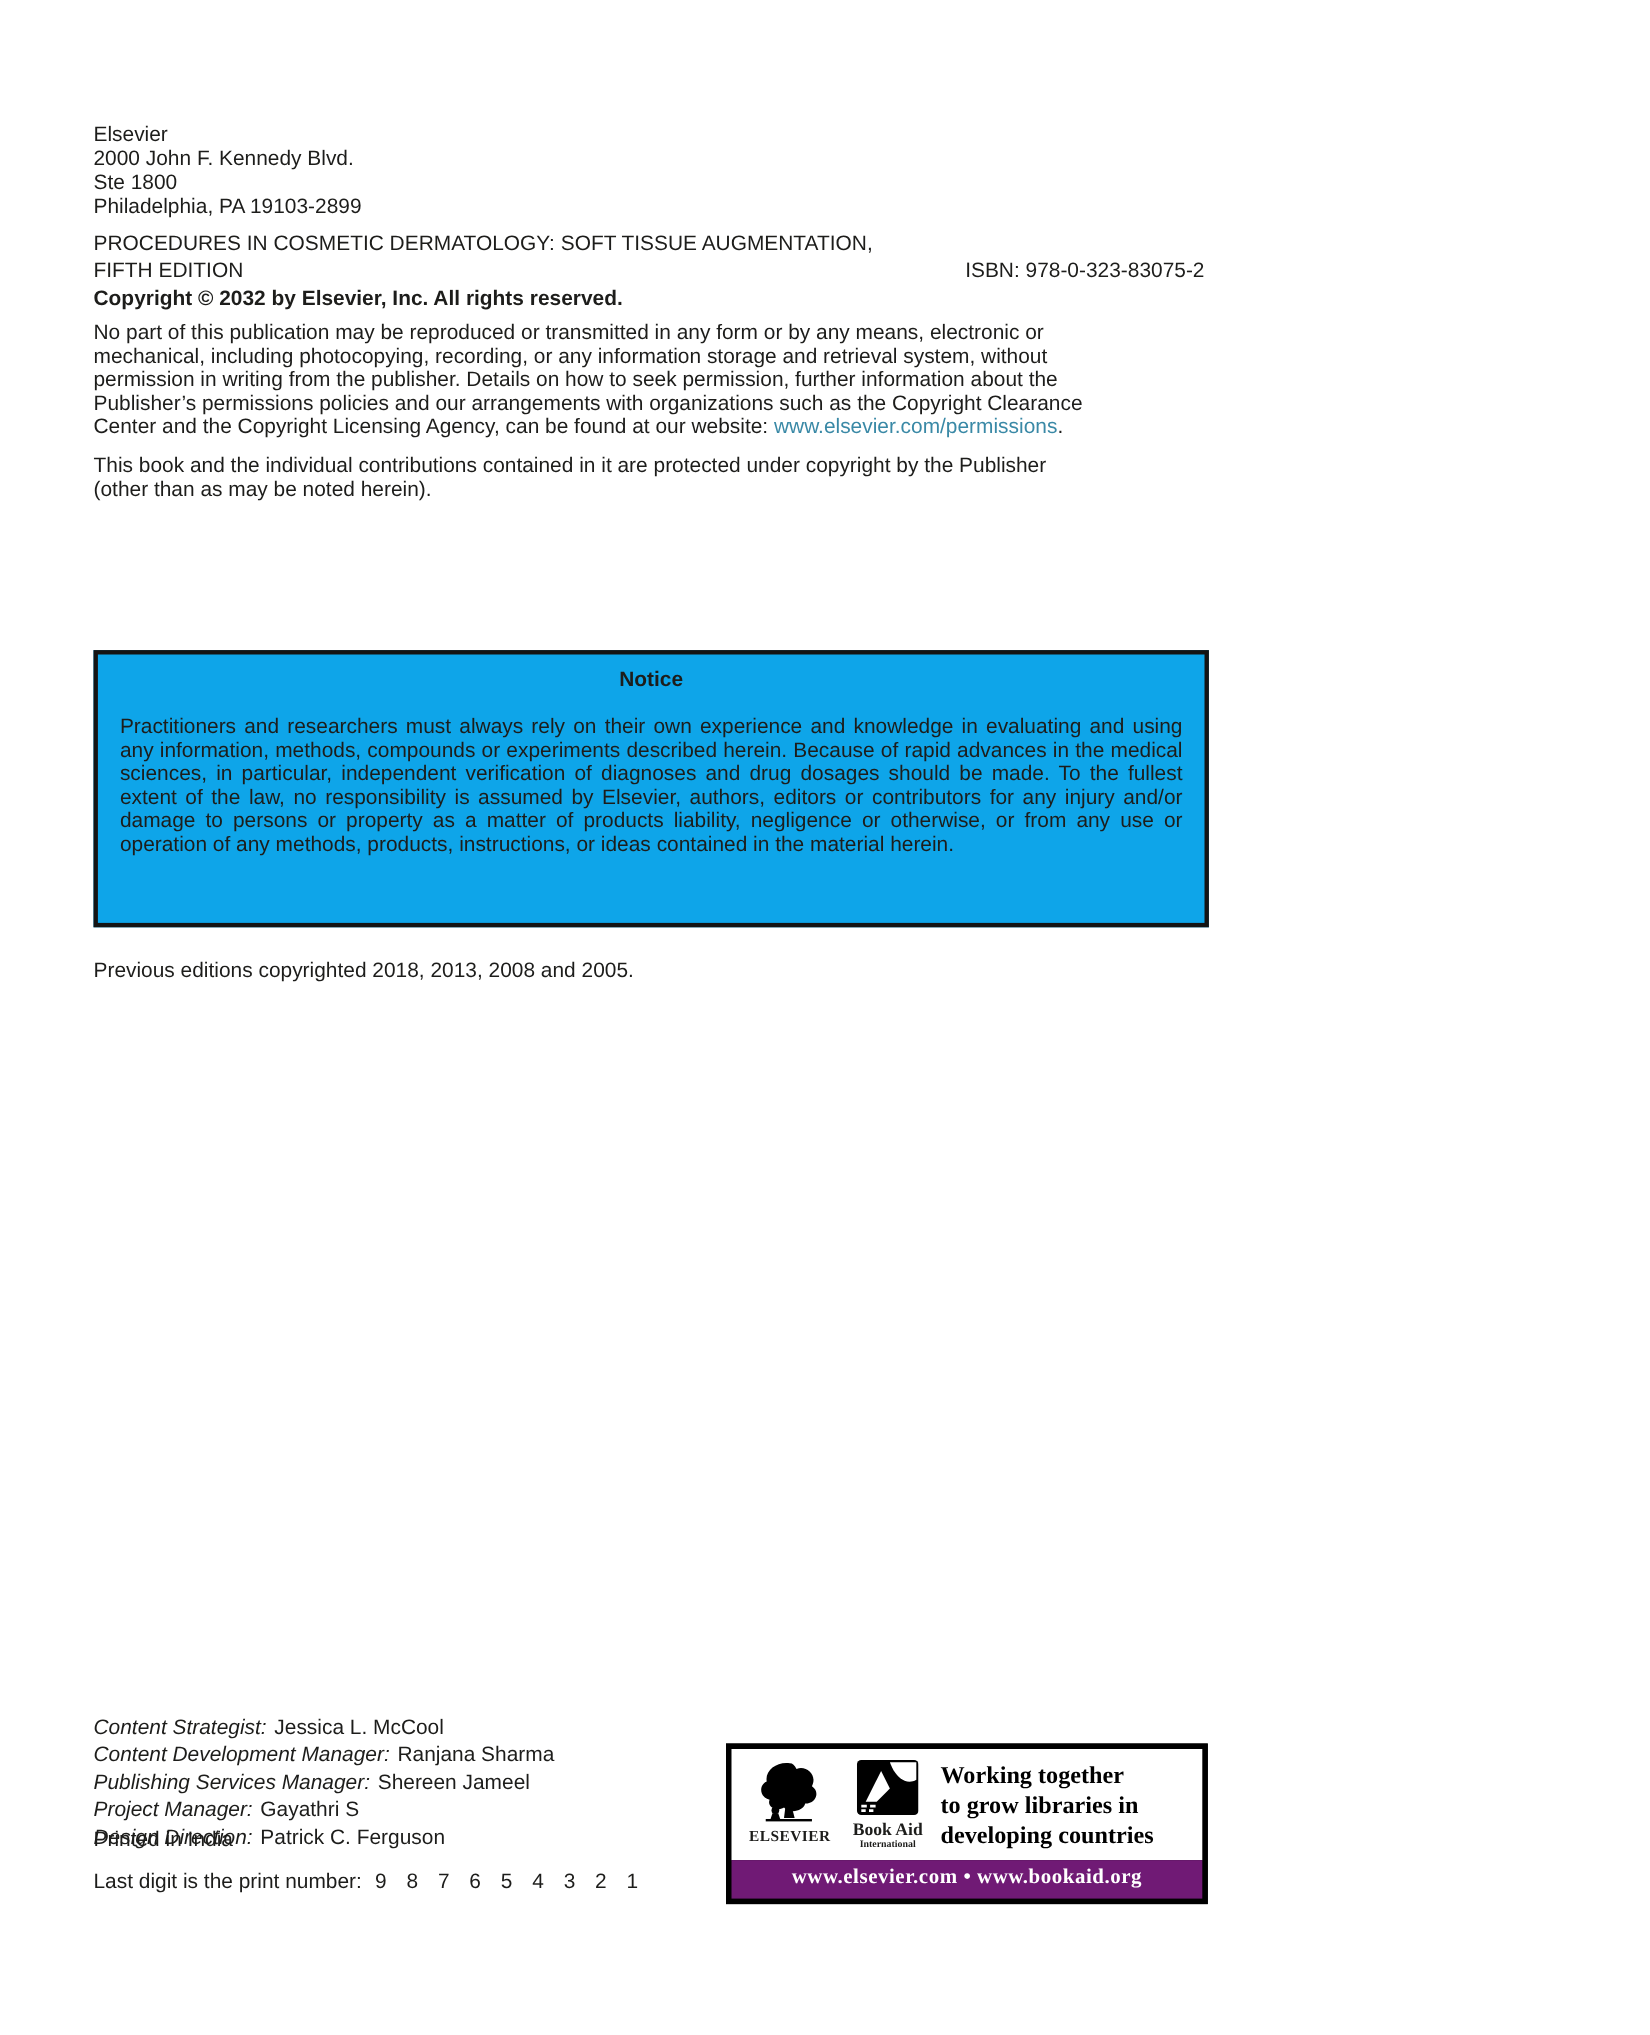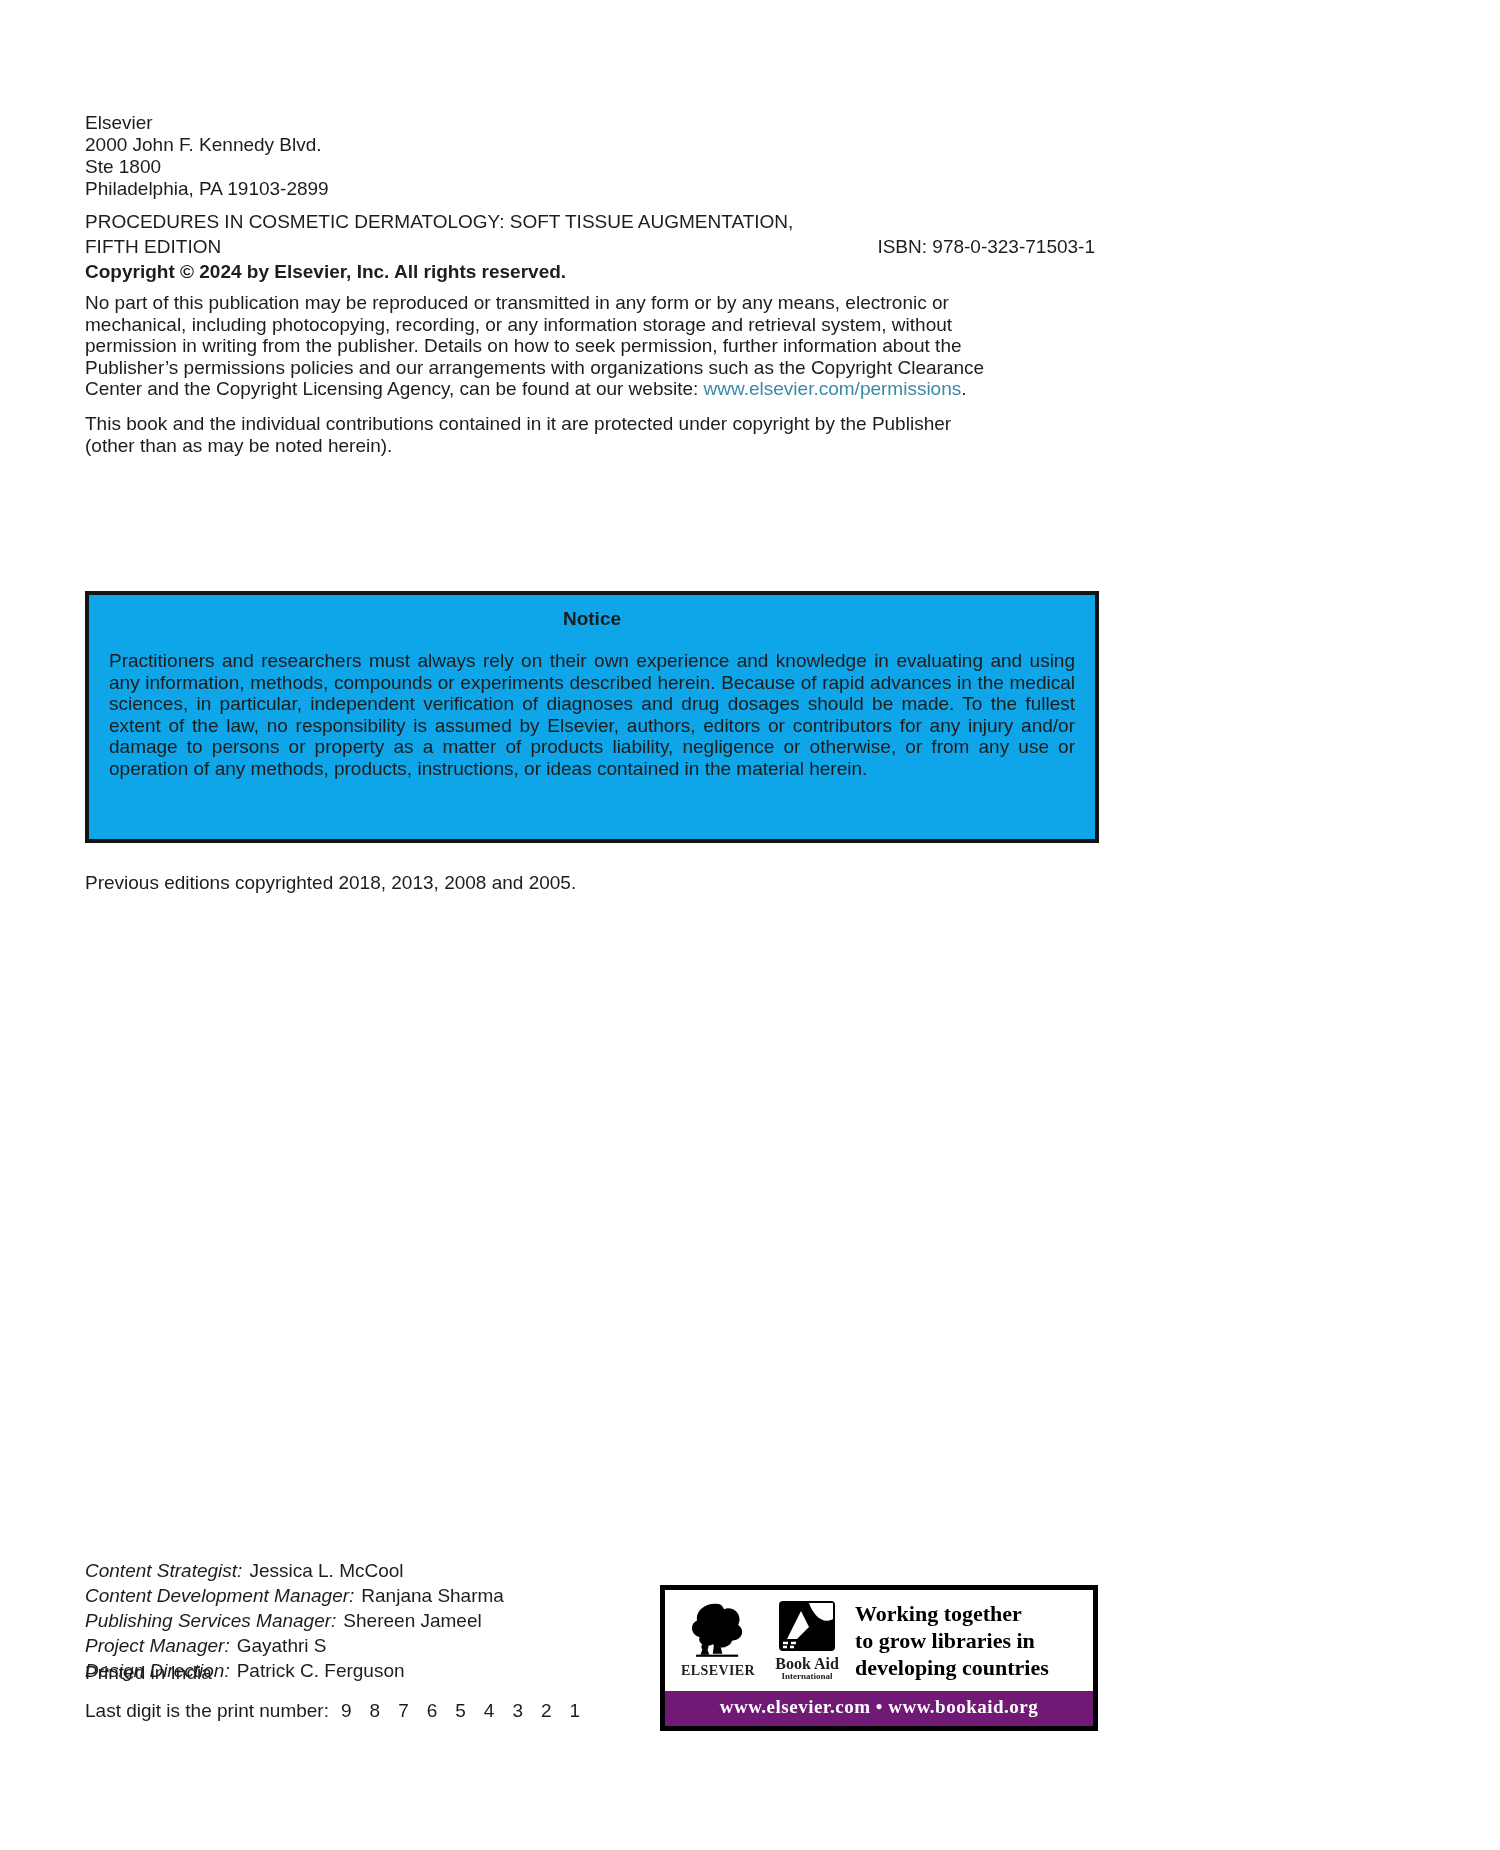--- a/index.html
+++ b/index.html
@@ -60,23 +60,23 @@
     <div>Elsevier</div>
     <div>2000 John F. Kennedy Blvd.</div>
     <div>Ste 1800</div>
     <div>Philadelphia, PA 19103-2899</div>
   </div>
 
   <div class="title-block">
     <div>PROCEDURES IN COSMETIC DERMATOLOGY: SOFT TISSUE AUGMENTATION,</div>
     <div class="title-row2">
       <span>FIFTH EDITION</span>
-      <span>ISBN: 978-0-323-71503-1</span>
+      <span>ISBN: 978-0-323-83075-2</span>
     </div>
-    <div class="copyright">Copyright © 2024 by Elsevier, Inc. All rights reserved.</div>
+    <div class="copyright">Copyright © 2032 by Elsevier, Inc. All rights reserved.</div>
   </div>
 
   <div class="p1"><span>No part of this publication may be reproduced or transmitted in any form or by any means, electronic or mechanical, including photocopying, recording, or any information storage and retrieval system, without permission in writing from the publisher. Details on how to seek permission, further information about the Publisher’s permissions policies and our arrangements with organizations such as the Copyright Clearance Center and the Copyright Licensing Agency, can be found at our website: </span><a class="perm-link">www.elsevier.com/permissions</a><span>.</span></div>
 
   <div class="p2">This book and the individual contributions contained in it are protected under copyright by the Publisher (other than as may be noted herein).</div>
 
   <div class="notice">
     <div class="notice-title">Notice</div>
     <div class="notice-body">Practitioners and researchers must always rely on their own experience and knowledge in evaluating and using any information, methods, compounds or experiments described herein. Because of rapid advances in the medical sciences, in particular, independent verification of diagnoses and drug dosages should be made. To the fullest extent of the law, no responsibility is assumed by Elsevier, authors, editors or contributors for any injury and/or damage to persons or property as a matter of products liability, negligence or otherwise, or from any use or operation of any methods, products, instructions, or ideas contained in the material herein.</div>
   </div>

